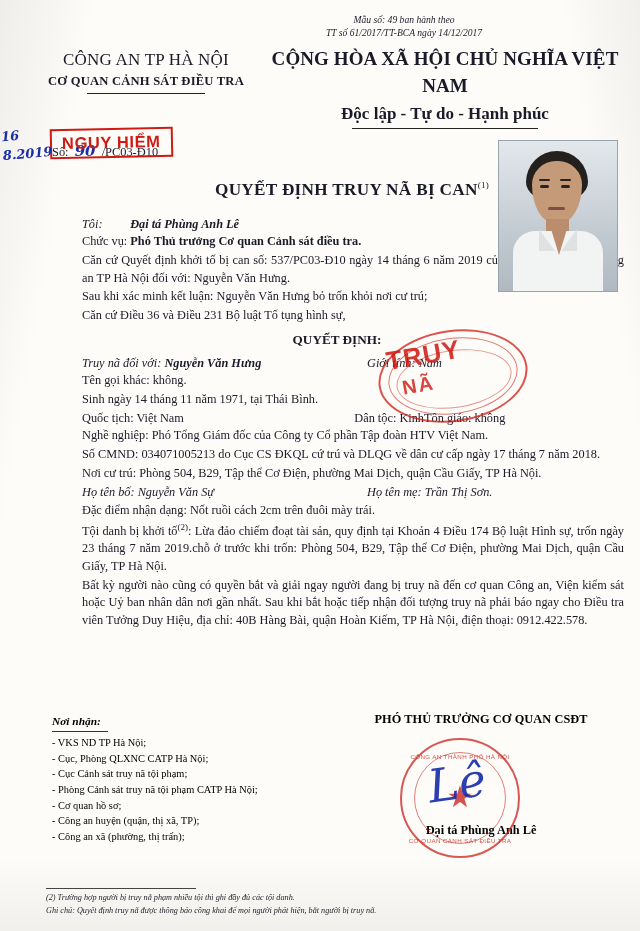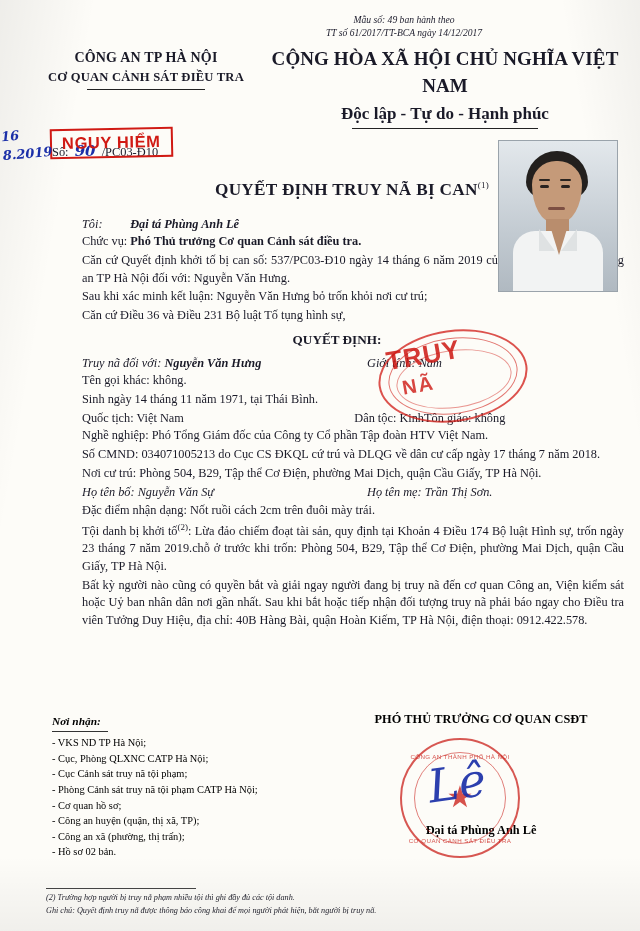--- a/index.html
+++ b/index.html
@@ -55,23 +55,22 @@
   .head-left {
     width: 232px;
     text-align: center;
     padding-top: 2px;
   }
   .head-right {
     flex: 1;
     text-align: center;
   }
   .h-org {
-    font-size: 14px;
+    font-size: 17px;
     letter-spacing: .2px;
-    font-weight: bold;
   }
   .h-org-b {
     font-size: 12.6px;
     font-weight: bold;
     letter-spacing: .2px;
     margin-top: 1px;
   }
   .h-rule {
     width: 118px;
     height: 1px;
@@ -599,21 +598,20 @@
     <div class="ttl">Nơi nhận:</div>
     <div class="rule"></div>
     <ul>
       <li>- VKS ND TP Hà Nội;</li>
       <li>- Cục, Phòng QLXNC CATP Hà Nội;</li>
       <li>- Cục Cảnh sát truy nã tội phạm;</li>
       <li>- Phòng Cảnh sát truy nã tội phạm CATP Hà Nội;</li>
       <li>- Cơ quan hồ sơ;</li>
       <li>- Công an huyện (quận, thị xã, TP);</li>
       <li>- Công an xã (phường, thị trấn);</li>
-      <li>- Hồ sơ 02 bản.</li>
     </ul>
   </div>
 
   <div class="sigblock">
     <div class="role">PHÓ THỦ TRƯỞNG CƠ QUAN CSĐT</div>
     <div class="round-stamp">
       <div class="inner"></div>
       <div class="top-arc">CÔNG AN THÀNH PHỐ HÀ NỘI</div>
       <div class="star">★</div>
       <div class="bot-arc">CƠ QUAN CẢNH SÁT ĐIỀU TRA</div>

